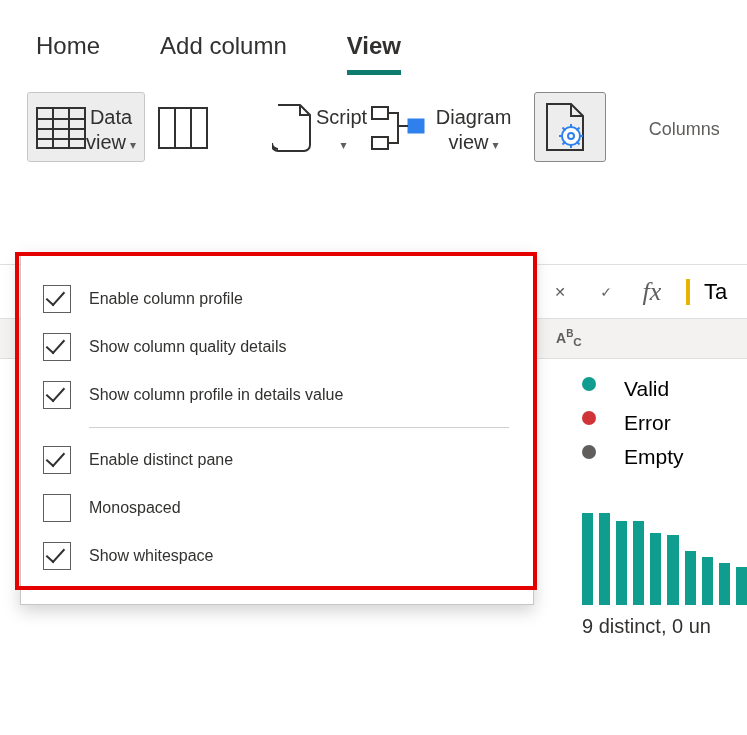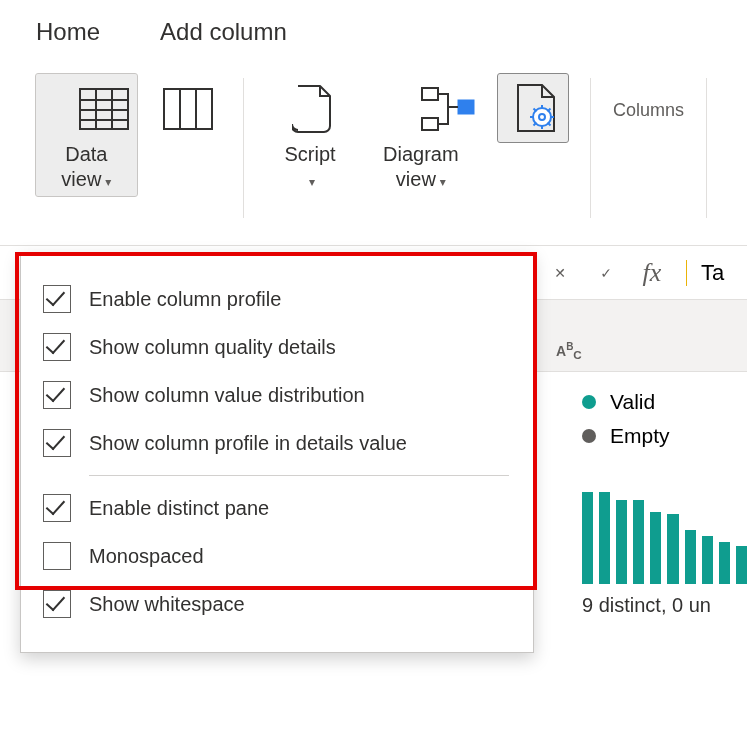--- a/index.html
+++ b/index.html
@@ -9,21 +9,21 @@
       background: #fff;
       width: 747px;
       height: 735px;
       overflow: hidden;
       position: relative;
     }
     
     .tabs {
       display: flex;
       gap: 60px;
-      padding: 18px 36px 0 36px;
+      padding: 32px 36px 0 36px;
       align-items: flex-start;
     }
     .tab {
       font-size: 24px;
       font-weight: 400;
       color: #323130;
       padding-bottom: 10px;
       cursor: pointer;
     }
     .tab.active {
@@ -44,28 +44,27 @@
       flex-direction: column;
       align-items: center;
     }
     .ribbon-items {
       display: flex;
       gap: 6px;
       align-items: flex-start;
     }
     .ribbon-btn {
       display: flex;
-      flex-direction: column;
-      align-items: flex-end;
+      flex-direction: row;
+      align-items: center;
       justify-content: flex-start;
       padding: 6px 8px 4px 8px;
       cursor: pointer;
       border-radius: 2px;
       min-width: 70px;
-      margin-left: 8px;
     }
     .ribbon-btn.selected, .ribbon-btn.hover {
       background: #ededed;
       outline: 1px solid #c8c6c4;
     }
     .ribbon-btn.hover { outline: 1px solid #888; }
     .ribbon-icon-wrap {
       height: 58px;
       display: flex;
       align-items: center;
@@ -130,66 +129,67 @@
       justify-content: center;
       flex-shrink: 0;
     }
     .chk-mark {
       width: 18px;
       height: 10px;
       border-left: 2.5px solid #323130;
       border-bottom: 2.5px solid #323130;
       transform: rotate(-48deg) translate(1px,-3px);
     }
-    .chk-label { font-size: 20px; color: #323130; }
+    .chk-label { font-size: 16px; color: #323130; }
     .dd-rule { border: none; border-top: 1px solid #d2d0ce; margin: 8px 2px 8px 46px; }
 
     
     .formula-row {
       display: flex;
       align-items: center;
       gap: 6px;
       padding: 6px 10px 6px 540px;
       border-bottom: 1px solid #e1dfdd;
       height: 54px;
     }
     .fx-btn { width: 40px; height: 40px; display:flex; align-items:center; justify-content:center; color:#605e5c; }
     .fx-ital { font-style: italic; font-size: 26px; font-family: "Times New Roman", serif; }
-    .fx-txt { font-size: 22px; border-left:1px solid #eab308; padding-left:14px; margin-left:8px; }
+    .fx-txt { font-size: 22px; border-left:4px solid #eab308; padding-left:14px; margin-left:8px; }
 
     .col-header {
       display:flex; align-items:center; gap:10px;
       padding: 10px 10px 10px 556px;
       border-bottom:1px solid #e1dfdd;
       background:#f3f2f1;
       font-weight:600; font-size:21px;
     }
-    .abc-icon { font-size:14px; color:#605e5c; line-height:1;margin-top:32px; }
+    .abc-icon { font-size:14px; color:#605e5c; line-height:1; }
     .abc-icon sup { font-size:10px; }
 
     .quality {
       padding: 18px 10px 6px 582px;
       font-size: 21px;
     }
-    .q-row { display:flex; align-items:center; gap:14px; margin-bottom: 10px; }
+    .q-row { display:flex; align-items:flex-start; gap:28px; margin-bottom: 10px; }
     .dot { width:14px; height:14px; border-radius:50%; }
 
     .bars {
       display:flex; align-items:flex-end; gap:6px;
       padding: 6px 0 0 582px; height: 120px;
     }
     .bar { width:13px; background:#0f9d8f; }
     .bars-caption { padding: 10px 0 0 582px; font-size:20px; color:#323130; }
   </style>
 </head>
 <body>
 
 <div class="tabs">
   <div class="tab">Home</div>
   <div class="tab">Add column</div>
+  <div class="tab active">View</div>
 </div>
 
 <div class="ribbon">
   <div class="ribbon-group">
     <div class="ribbon-items">
       <div class="ribbon-btn selected">
         <div class="ribbon-icon-wrap">
           <svg width="50" height="42" viewBox="0 0 50 42">
             <rect x="1" y="1" width="48" height="40" fill="none" stroke="#323130" stroke-width="2"></rect>
             <line x1="1" y1="12" x2="49" y2="12" stroke="#323130" stroke-width="2"></line>
@@ -279,20 +279,24 @@
 <div class="col-header">
   <span class="abc-icon">A<sup>B</sup><sub>C</sub></span>
 </div>
 
 <div class="quality">
   <div class="q-row">
     <span class="dot" style="background:#0f9d8f"></span>
     <span>Valid</span>
   </div>
   <div class="q-row">
+    <span class="dot" style="background:#d13438"></span>
+    <span>Error</span>
+  </div>
+  <div class="q-row">
     <span class="dot" style="background:#605e5c"></span>
     <span>Empty</span>
   </div>
 </div>
 
 <div class="bars" id="bars">
     <div class="bar" style="height: 92px; background: rgb(15, 157, 143);"></div>
     <div class="bar" style="height: 92px; background: rgb(15, 157, 143);"></div>
     <div class="bar" style="height: 84px; background: rgb(15, 157, 143);"></div>
     <div class="bar" style="height: 84px; background: rgb(15, 157, 143);"></div>
@@ -315,26 +319,20 @@
     <div class="chk-row">
       <div class="chk-box">
         <div class="chk-mark"></div>
       </div>
       <div class="chk-label">Show column quality details</div>
     </div>
     <div class="chk-row">
       <div class="chk-box">
         <div class="chk-mark"></div>
       </div>
-      <div class="chk-label">Show column value distribution</div>
-    </div>
-    <div class="chk-row">
-      <div class="chk-box">
-        <div class="chk-mark"></div>
-      </div>
       <div class="chk-label">Show column profile in details value</div>
     </div>
     <hr class="dd-rule">
     <div class="chk-row">
       <div class="chk-box">
         <div class="chk-mark"></div>
       </div>
       <div class="chk-label">Enable distinct pane</div>
     </div>
     <div class="chk-row">

